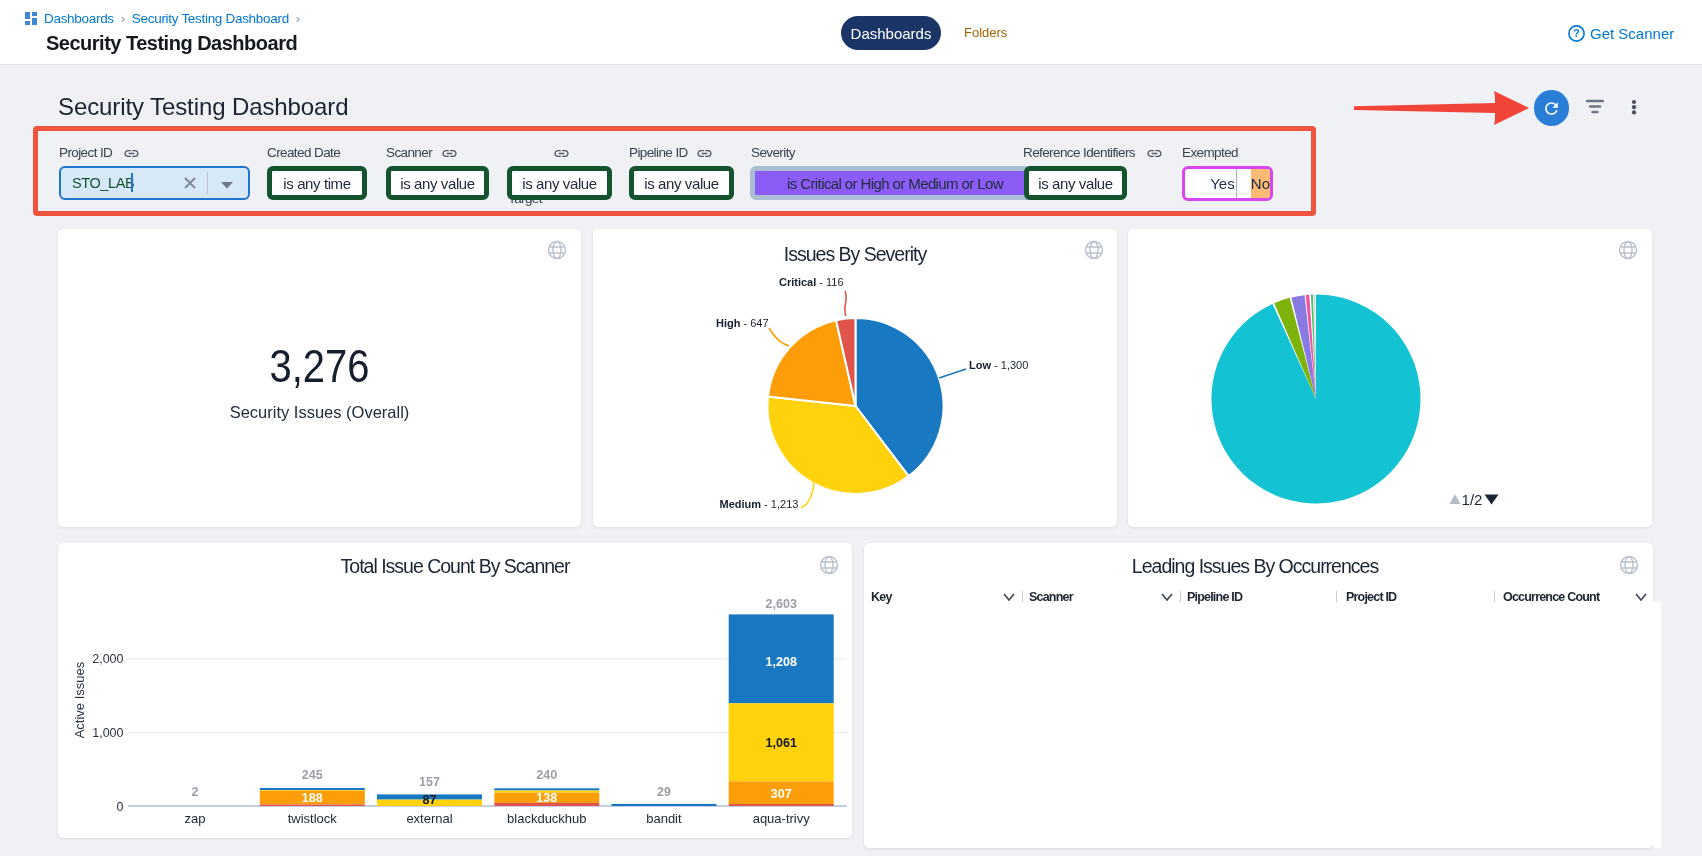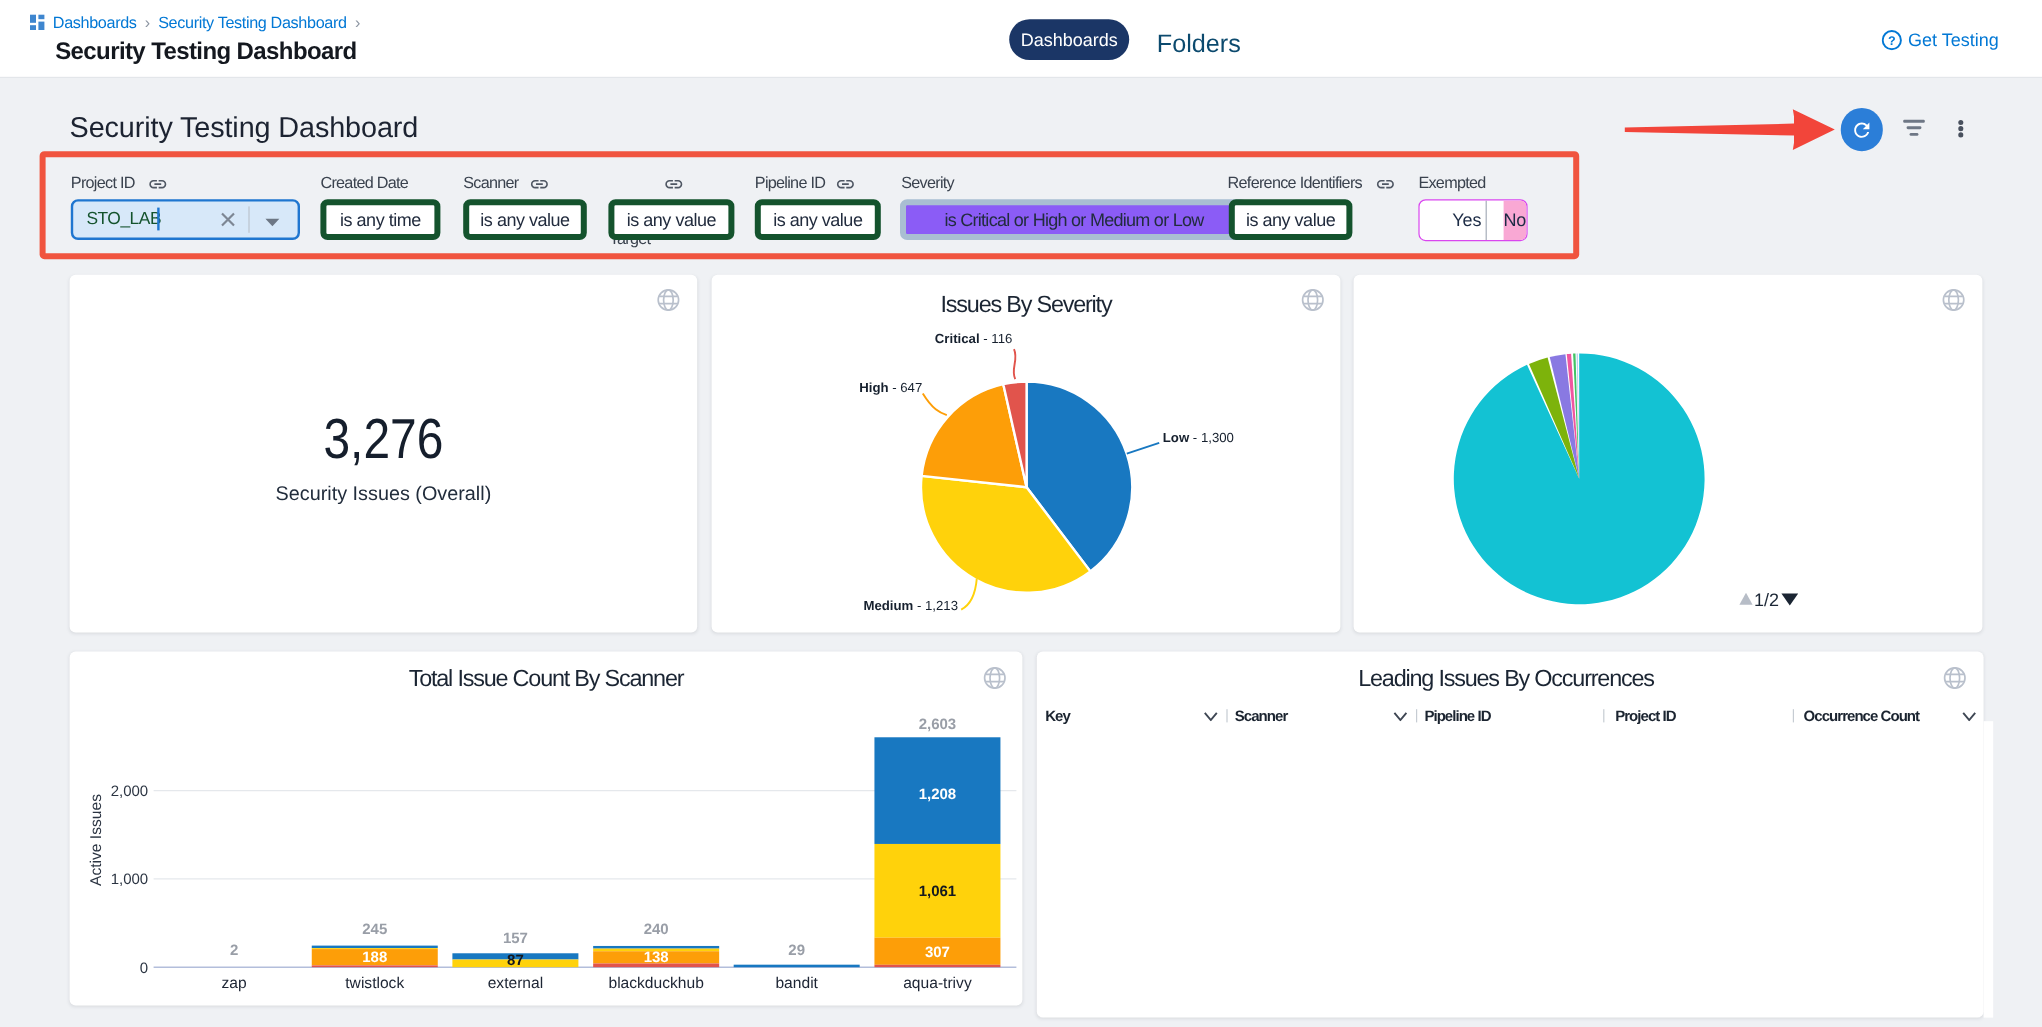--- a/index.html
+++ b/index.html
@@ -19,27 +19,27 @@
   <svg class="abs" style="left:25px;top:12px" width="13" height="13">
     <rect x="0" y="0" width="5" height="7" fill="#3e86cf"></rect>
     <rect x="7" y="0" width="5" height="4" fill="#3e86cf"></rect>
     <rect x="0" y="9" width="5" height="4" fill="#3e86cf"></rect>
     <rect x="7" y="6" width="5" height="7" fill="#3e86cf"></rect>
   </svg>
   <div class="abs" style="left:44px;top:11px;font-size:13.5px;letter-spacing:-0.3px;color:#0278d5;">Dashboards&nbsp; <span style="color:#8d96a3">›</span> &nbsp;Security Testing Dashboard&nbsp; <span style="color:#8d96a3">›</span></div>
   <div class="abs" style="left:46px;top:32px;font-size:20px;letter-spacing:-0.5px;font-weight:bold;color:#14181f;">Security Testing Dashboard</div>
 
   <div class="abs" style="left:841px;top:16px;width:100px;height:34px;background:#1b3666;border-radius:17px;color:#fff;font-size:15px;font-weight:500;display:flex;align-items:center;justify-content:center;">Dashboards</div>
-  <div class="abs" style="left:964px;top:25px;font-size:21px;color:#0c4a6e;">Folders</div>
+  <div class="abs" style="left:964px;top:25px;font-size:13px;color:#a16207;">Folders</div>
 
   <svg class="abs" style="left:1568px;top:25px" width="17" height="17" viewBox="0 0 17 17">
     <circle cx="8.5" cy="8.5" r="7.6" fill="none" stroke="#0278d5" stroke-width="1.6"></circle>
     <text x="8.5" y="12.2" font-size="10.5" font-weight="bold" fill="#0278d5" text-anchor="middle">?</text>
   </svg>
-  <div class="abs" style="left:1590px;top:25px;font-size:15px;color:#0278d5;font-weight:500;">Get Testing</div>
+  <div class="abs" style="left:1590px;top:25px;font-size:15px;color:#0278d5;font-weight:500;">Get Scanner</div>
 
   <div class="abs" style="left:58px;top:95px;font-size:24px;line-height:24px;letter-spacing:-0.1px;font-weight:500;color:#1c2331;">Security Testing Dashboard</div>
 
   <div class="abs" style="left:33px;top:126px;width:1283px;height:90px;border:5px solid #f0543f;border-radius:4px;"></div>
 
   <div class="flabel" style="left:59px;">Project ID</div>
   <svg class="abs" style="left:121.5px;top:144.5px" width="19" height="17" viewBox="0 0 24 24">
       <path d="M3.9 12c0-1.71 1.39-3.1 3.1-3.1h4V7H7c-2.76 0-5 2.24-5 5s2.24 5 5 5h4v-1.9H7c-1.71 0-3.1-1.39-3.1-3.1zM8 13h8v-2H8v2zm9-6h-4v1.9h4c1.71 0 3.1 1.39 3.1 3.1s-1.39 3.1-3.1 3.1h-4V17h4c2.76 0 5-2.24 5-5s-2.24-5-5-5z" fill="#4f5763"></path>
     </svg>
   <div class="abs" style="left:59px;top:166px;width:191px;height:34px;background:#d7e8f9;border:2px solid #1f76d0;border-radius:6px;"></div>
@@ -77,23 +77,23 @@
   <div class="flabel" style="left:751px;">Severity</div>
   <div class="fbox" style="left:750px;width:290px;background:#8b5cf6;border-color:#a9bed2;letter-spacing:-0.6px;">is Critical or High or Medium or Low</div>
 
   <div class="flabel" style="left:1023px;">Reference Identifiers</div>
   <svg class="abs" style="left:1144.5px;top:144.5px" width="19" height="17" viewBox="0 0 24 24">
       <path d="M3.9 12c0-1.71 1.39-3.1 3.1-3.1h4V7H7c-2.76 0-5 2.24-5 5s2.24 5 5 5h4v-1.9H7c-1.71 0-3.1-1.39-3.1-3.1zM8 13h8v-2H8v2zm9-6h-4v1.9h4c1.71 0 3.1 1.39 3.1 3.1s-1.39 3.1-3.1 3.1h-4V17h4c2.76 0 5-2.24 5-5s-2.24-5-5-5z" fill="#4f5763"></path>
     </svg>
   <div class="fbox" style="left:1024px;width:103px;">is any value</div>
 
   <div class="flabel" style="left:1182px;">Exempted</div>
-  <div class="abs" style="left:1182px;top:166px;width:91px;height:35px;border:1px solid #d946ef;border-radius:6px;overflow:hidden;display:flex;background:#fff;padding-left:24px;">
+  <div class="abs" style="left:1182px;top:166px;width:91px;height:35px;border:3px solid #d946ef;border-radius:6px;overflow:hidden;display:flex;background:#fff;padding-left:24px;">
     <div style="width:46px;display:flex;align-items:center;justify-content:center;font-size:15px;color:#1c2b45;font-weight:500;border-right:1px solid #a6adb9;">Yes</div>
-    <div style="flex:1;display:flex;align-items:center;justify-content:center;font-size:15px;color:#1c2b45;font-weight:500;background:#f9a8d4;margin-left:14px;">No</div>
+    <div style="flex:1;display:flex;align-items:center;justify-content:center;font-size:15px;color:#1c2b45;font-weight:500;background:#fdba74;margin-left:14px;">No</div>
   </div>
 
   <svg class="abs" style="left:1348px;top:85px" width="186" height="46" viewBox="0 0 186 46">
     <polygon points="6,21.3 147,18 147,12 146,6 181,23 146,40 147,34 147,28 6,24.9" fill="#f2453a"></polygon>
   </svg>
   <div class="abs" style="left:1533.5px;top:90px;width:35.5px;height:35.5px;border-radius:50%;background:#2b7ed8;"></div>
   <svg class="abs" style="left:1542px;top:99px" width="19" height="19" viewBox="0 0 24 24">
       <path d="M17.65 6.35A7.96 7.96 0 0 0 12 4c-4.42 0-7.99 3.58-7.99 8s3.57 8 7.99 8c3.73 0 6.84-2.55 7.73-6h-2.08A5.99 5.99 0 0 1 12 18c-3.31 0-6-2.69-6-6s2.69-6 6-6c1.66 0 3.14.69 4.22 1.78L13 11h7V4l-2.35 2.35z" fill="#fff"></path>
     </svg>
   <svg class="abs" style="left:1586px;top:99px" width="18" height="15">

